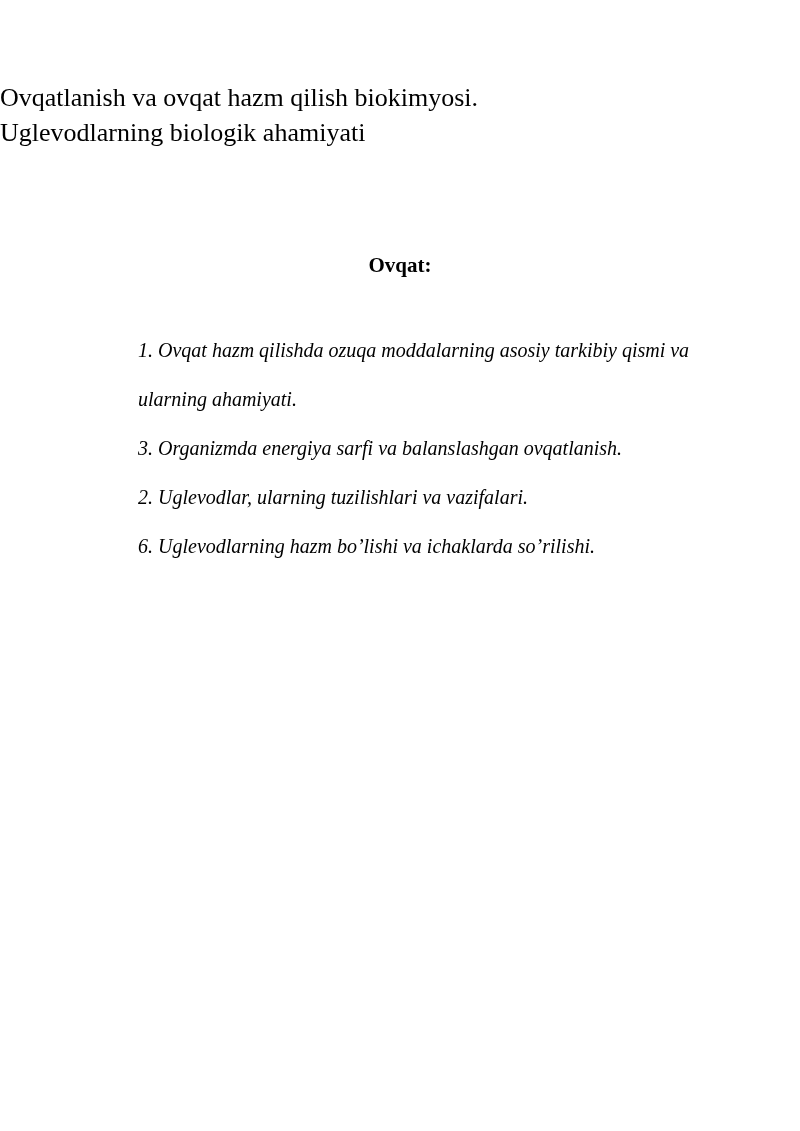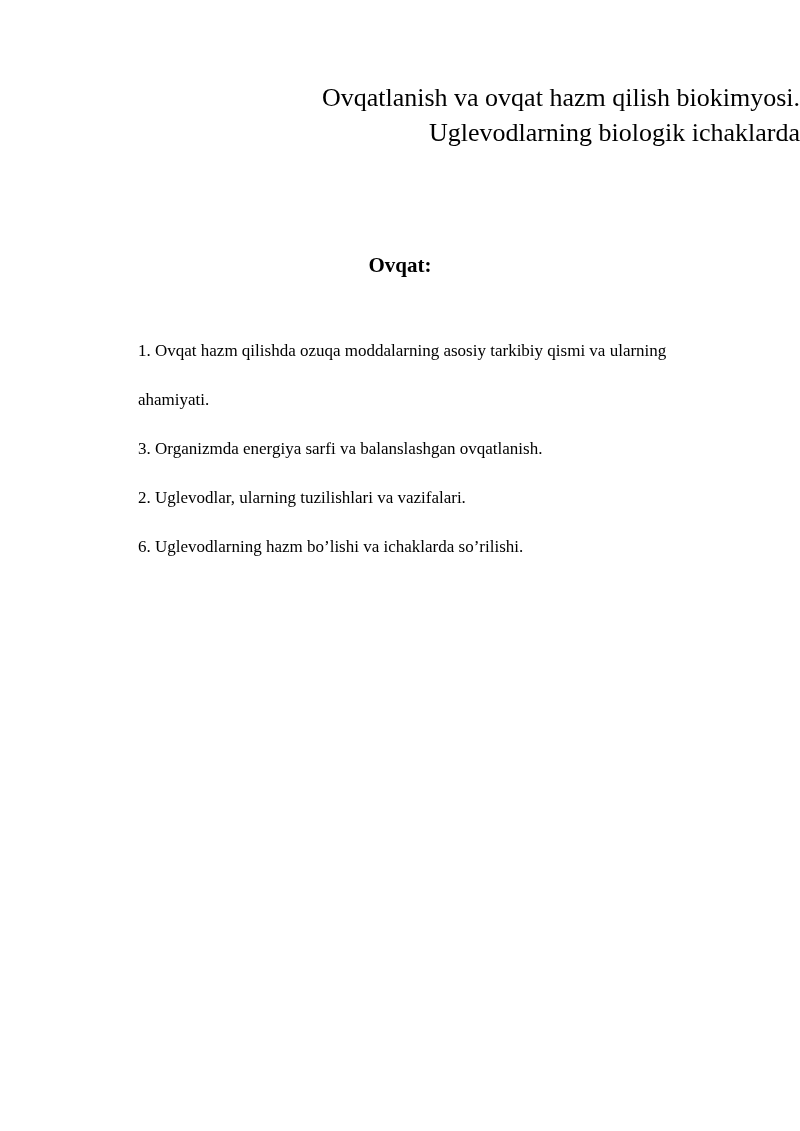--- a/index.html
+++ b/index.html
@@ -17,55 +17,56 @@
   .page {
     position: relative;
     width: 800px;
     height: 1131px;
     background: #ffffff;
     box-sizing: border-box;
   }
   .doc-title {
     margin: 0;
     padding-top: 80px;
-    text-align: right;
+    text-align: left;
     font-size: 26px;
     font-weight: 400;
     line-height: 35px;
     color: #000000;
   }
   .doc-title .title-line {
     display: block;
   }
   .section-heading {
     margin: 0;
     padding-top: 103px;
     text-align: center;
     font-size: 21px;
     font-weight: 700;
     color: #000000;
   }
   .content {
     margin: 48px 66px 0 138px;
-    font-size: 17px;
+    font-style: italic;
+    font-size: 20px;
     line-height: 49px;
   }
   .content p {
     margin: 0;
     padding: 0;
   }
 </style>
 </head>
 <body>
 
 <div class="page">
 
   <h1 class="doc-title">
     <span class="title-line">Ovqatlanish va ovqat hazm qilish biokimyosi.</span>
-    <span class="title-line">Uglevodlarning biologik ichaklarda</span>
+    <span class="title-line">Uglevodlarning biologik ahamiyati</span>
   </h1>
 
   <h2 class="section-heading">Ovqat:</h2>
 
   <div class="content">
     <p>1. Ovqat hazm qilishda ozuqa moddalarning asosiy tarkibiy qismi va ularning ahamiyati.</p>
     <p>3. Organizmda energiya sarfi va balanslashgan ovqatlanish.</p>
     <p>2. Uglevodlar, ularning tuzilishlari va vazifalari.</p>
     <p>6. Uglevodlarning hazm bo’lishi va ichaklarda so’rilishi.</p>
   </div>

